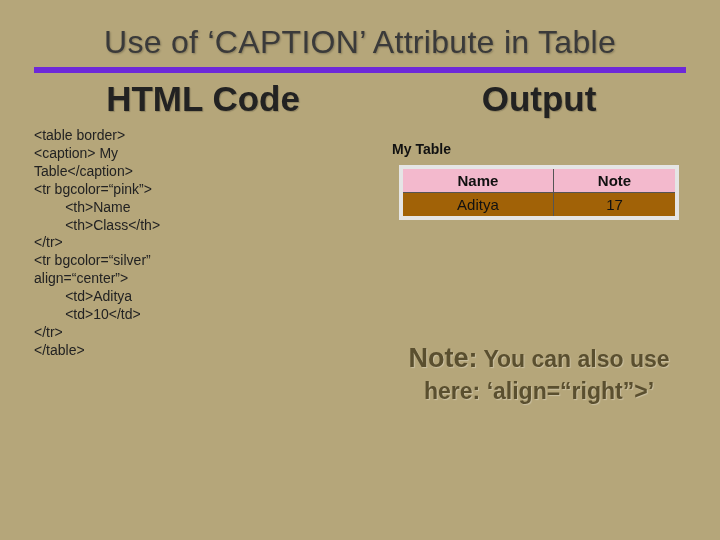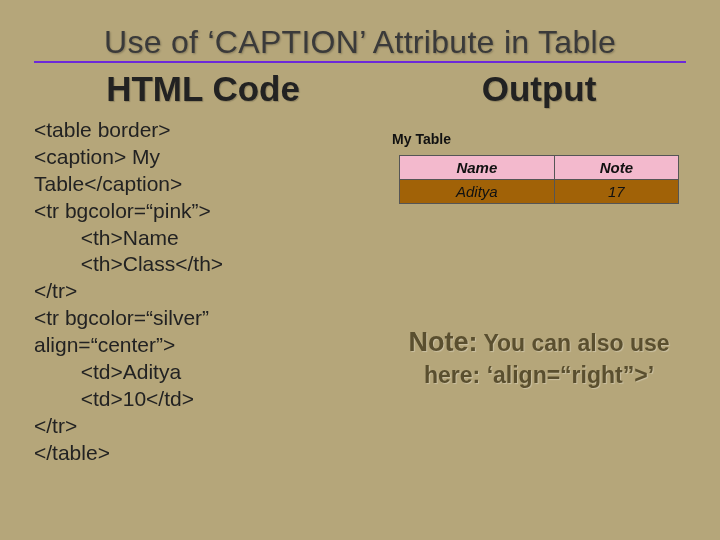--- a/index.html
+++ b/index.html
@@ -13,21 +13,22 @@
   }
   .slide {
     width: 100%;
     height: 100%;
     padding: 24px 34px 20px 34px;
   }
   .title {
     font-size: 32px;
     color: #3a3a3a;
     text-align: center;
-    border-bottom: 2px solid #6d28d9;
+    border-bottom: 6px solid #6d28d9;
+    padding-bottom: 6px;
     margin-bottom: 6px;
     text-shadow: 1px 1px 2px rgba(0,0,0,0.25);
     font-weight: 400;
     letter-spacing: 0.3px;
   }
   .columns {
     display: flex;
     gap: 20px;
     margin-top: 0;
   }
@@ -35,41 +36,40 @@
   .col-right { flex: 1; }
   .subhead {
     font-size: 35px;
     font-weight: 700;
     color: #222;
     text-align: center;
     margin-bottom: 8px;
     text-shadow: 1px 1px 1px rgba(0,0,0,0.2);
   }
   .code-block {
-    font-size: 21px;
+    font-size: 14px;
     line-height: 1.28;
     color: #222;
     font-family: Arial, sans-serif;
     white-space: pre-wrap;
   }
   .output-area {
     margin-top: 22px;
   }
   .caption {
     font-size: 14px;
     font-weight: 700;
     color: #111;
     margin-bottom: 6px;
   }
   table.demo {
     border-collapse: collapse;
     margin: 8px auto;
     width: 280px;
-    border: 1px solid #e5e5e5;
-    font-style: italic;
+    border: 4px solid #e5e5e5;
   }
   table.demo th, table.demo td {
     border: 1px solid #555;
     font-size: 15px;
     padding: 3px 0;
     text-align: center;
     font-weight: 400;
     color: #111;
   }
   table.demo th { font-weight: 700; }

